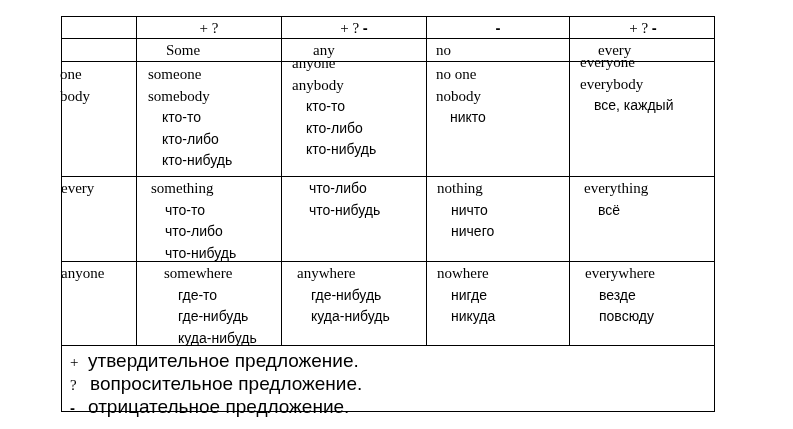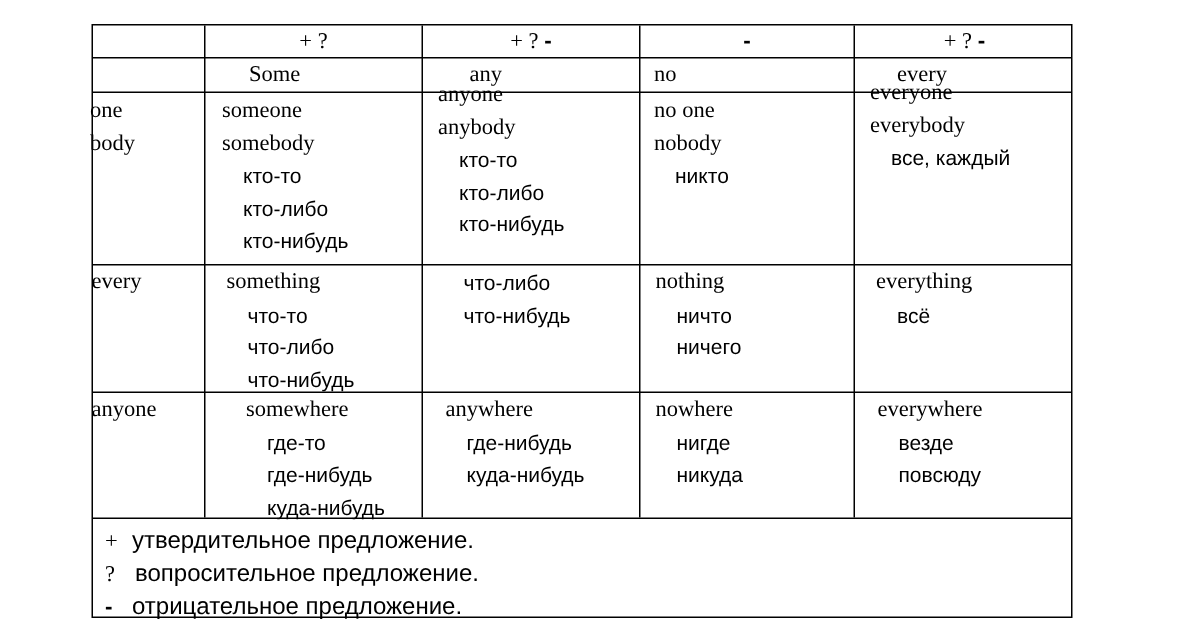--- a/index.html
+++ b/index.html
@@ -69,21 +69,21 @@
     .legend .sym {
       display: inline-block;
       width: 18px;
     }
     .legend .dash {
       font-weight: bold;
       font-family: "Liberation Sans", sans-serif;
     }
     .legend .txt {
       font-family: "Liberation Sans", "DejaVu Sans", sans-serif;
-      font-size: 16px;
+      font-size: 19px;
     }
     .bold-dash {
       font-family: "Liberation Sans", sans-serif;
       font-weight: bold;
     }
   </style>
 </head>
 <body>
 
 <div class="table">

